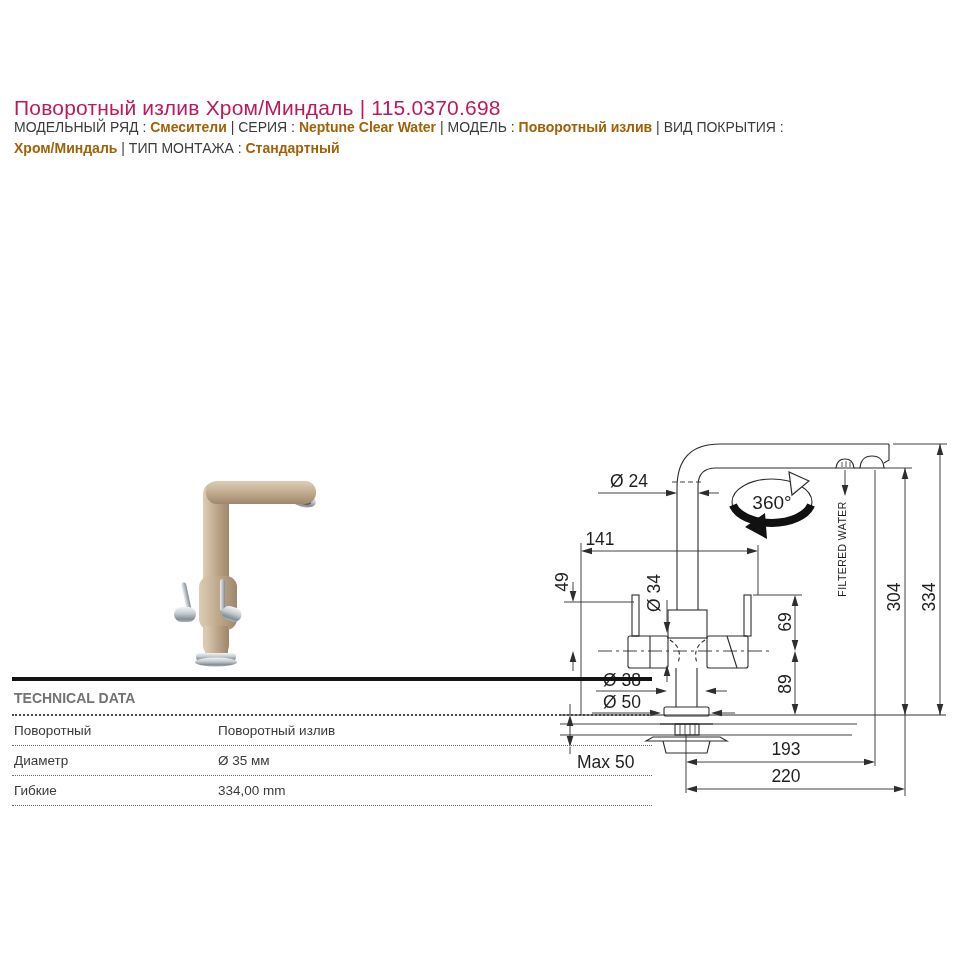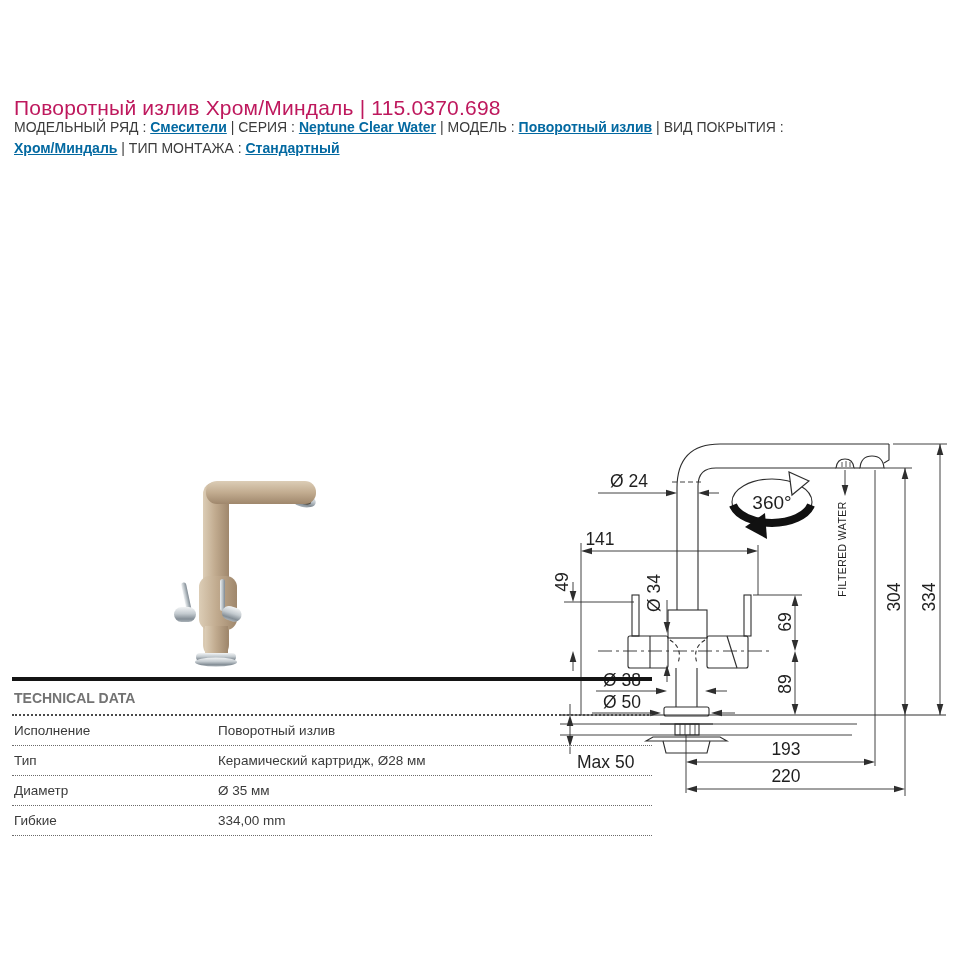--- a/index.html
+++ b/index.html
@@ -8,21 +8,21 @@
     font-family:"Liberation Sans",sans-serif;color:#3c3c3c;overflow:hidden;
   }
   .title{
     position:absolute;left:14px;top:96px;margin:0;
     font-size:21px;font-weight:400;color:#be185d;letter-spacing:.2px;white-space:nowrap;
   }
   .meta{
     position:absolute;left:14px;top:117px;width:948px;margin:0;
     font-size:14px;line-height:21px;color:#3c3c3c;
   }
-  .meta b{font-weight:700;color:#0369a1;text-decoration:underline;}
+  .meta b{font-weight:700;color:#a16207;}
   .figure-area{position:absolute;left:0;top:210px;width:970px;height:420px;}
   .photo-svg{position:absolute;left:165px;top:250px;width:180px;height:215px;}
   .dwg{position:absolute;left:540px;top:222px;width:420px;height:372px;}
   .dwg text{font-family:"Liberation Sans",sans-serif;fill:#1f1f1f;font-size:17.5px;}
   .dwg text.small{font-size:10.5px;letter-spacing:.4px;}
   .dwg text.big{font-size:19px;}
   .tech-table{
     position:absolute;left:12px;top:677px;width:640px;
     border-top:4px solid #141414;font-size:13.5px;color:#3a3a3a;
   }
@@ -192,26 +192,22 @@
       <text x="894" y="387" dy="0.35em" text-anchor="middle" transform="rotate(-90 894 387)">304</text>
       <text x="929" y="387" dy="0.35em" text-anchor="middle" transform="rotate(-90 929 387)">334</text>
       <text class="small" x="842" y="339" dy="0.35em" text-anchor="middle" transform="rotate(-90 842 339)">FILTERED WATER</text>
     </g>
   </svg>
 </div>
 
 <div class="tech-table">
   <div class="tt-header">TECHNICAL DATA</div>
   <div class="tt-row">
-    <div class="tt-label">Исполнение</div>
+    <div class="tt-label">Поворотный</div>
     <div class="tt-value">Поворотный излив</div>
-  </div>
-  <div class="tt-row">
-    <div class="tt-label">Тип</div>
-    <div class="tt-value">Керамический картридж, Ø28 мм</div>
   </div>
   <div class="tt-row">
     <div class="tt-label">Диаметр</div>
     <div class="tt-value">Ø 35 мм</div>
   </div>
   <div class="tt-row">
     <div class="tt-label">Гибкие</div>
     <div class="tt-value">334,00 mm</div>
   </div>
 </div>

